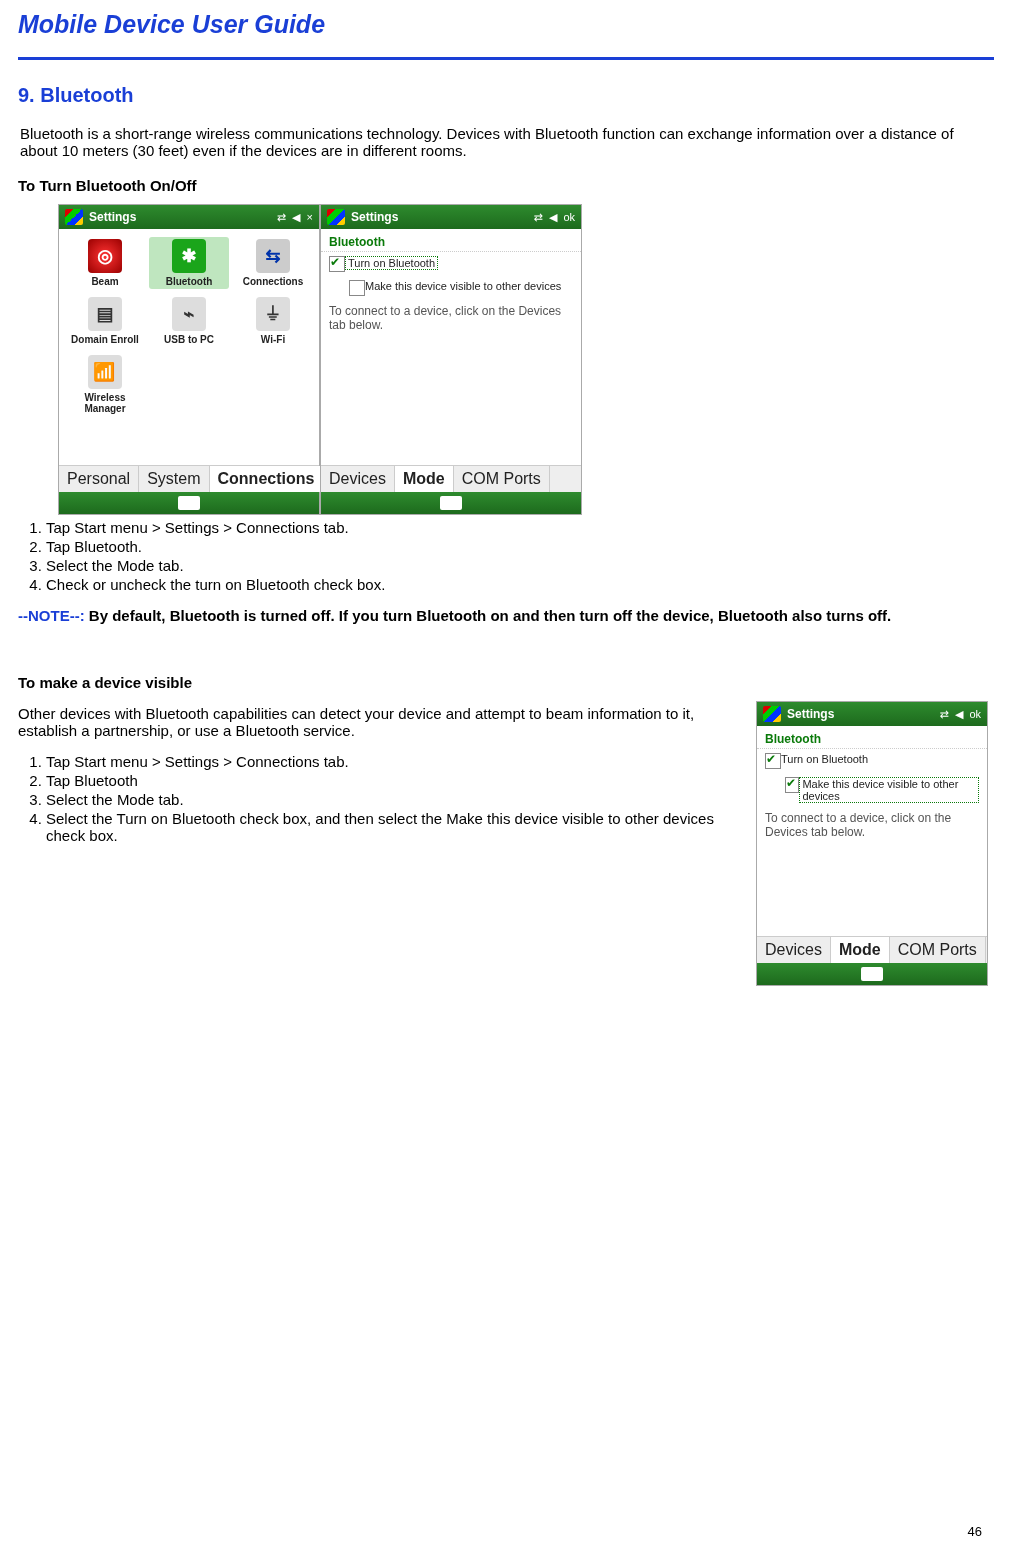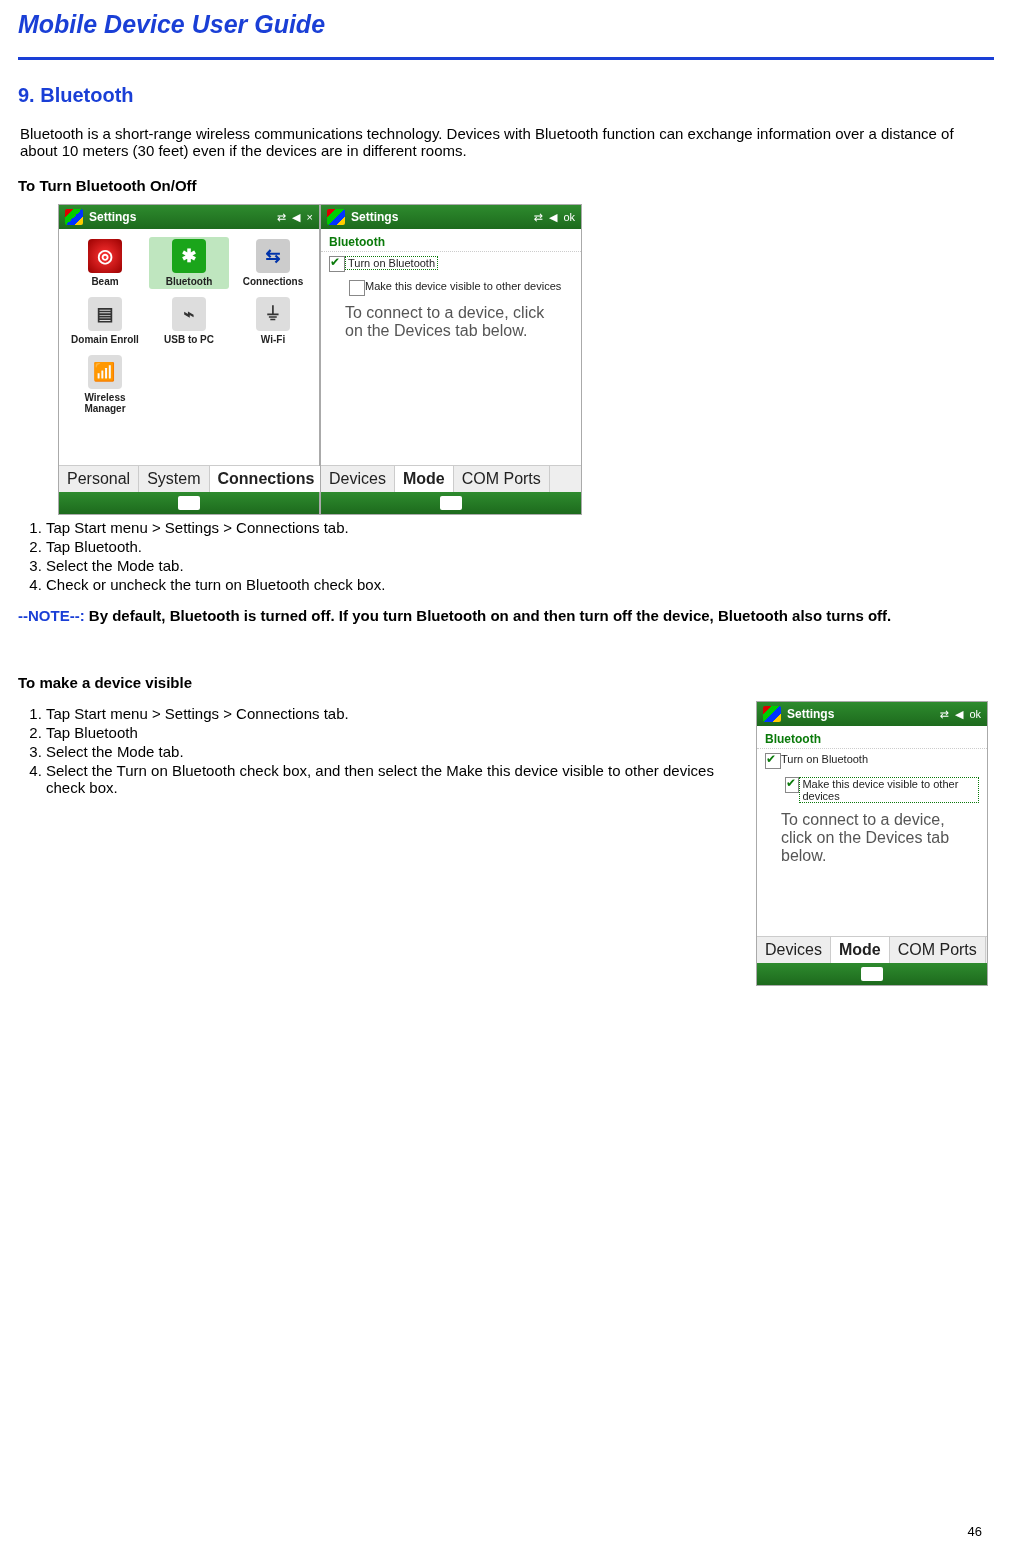--- a/index.html
+++ b/index.html
@@ -94,21 +94,21 @@
   .i-wm{background:#ddd;color:#06c;}
 
   .page-sub {
     color:#0a7a0a; font-weight:bold; font-size:12px;
     padding:6px 8px 2px 8px; border-bottom:1px dotted #ccc;
   }
   .chk-row{display:flex;align-items:flex-start;padding:4px 8px;}
   .chk{width:14px;height:14px;border:1px solid #888;background:#fff;display:inline-block;position:relative;}
   .chk.on::after{content:"✔";position:absolute;left:0;top:-2px;color:#0a7a0a;font-size:12px;}
   .chk-row.sel .lbl{border:1px dotted #0a7a0a;padding:0 2px;}
-  .note-small{color:#555;font-size:16px;padding:4px 24px;}
+  .note-small{color:#555;font-size:12px;padding:4px 8px;}
 
   .tabbar{
     display:flex; border-top:1px solid #ccc; background:#eee; font-size:16px;
   }
   .tabbar span{padding:4px 8px;border-right:1px solid #ccc;background:#eee;}
   .tabbar span.sel{background:#fff;font-weight:bold;}
   .softbar{height:22px;background:linear-gradient(#2e8b2e,#1d6a1d);display:flex;justify-content:center;align-items:center;}
   .kb{width:22px;height:14px;background:#fff;border-radius:2px;}
 
   ol.steps {margin:4px 0 14px 4px;padding-left:24px;}
@@ -228,20 +228,21 @@
 </ol>
 
 <div class="note-line">
   <span class="note-tag">--NOTE--:</span><span> By default, Bluetooth is turned off. If you turn Bluetooth on and then turn off the device, Bluetooth also turns off.</span>
 </div>
 
 <div class="section-head">To make a device visible</div>
 
 <div class="vis-row">
   <div class="vis-left">
+    <p style="margin:4px 0 14px 0;">Other devices with Bluetooth capabilities can detect your device and attempt to beam information to it, establish a partnership, or use a Bluetooth service.</p>
     <ol class="steps">
       <li>Tap Start menu &gt; Settings &gt; Connections tab.</li>
       <li>Tap Bluetooth</li>
       <li>Select the Mode tab.</li>
       <li>Select the Turn on Bluetooth check box, and then select the Make this device visible to other devices check box.</li>
     </ol>
   </div>
 
   <div class="vis-right">
 

